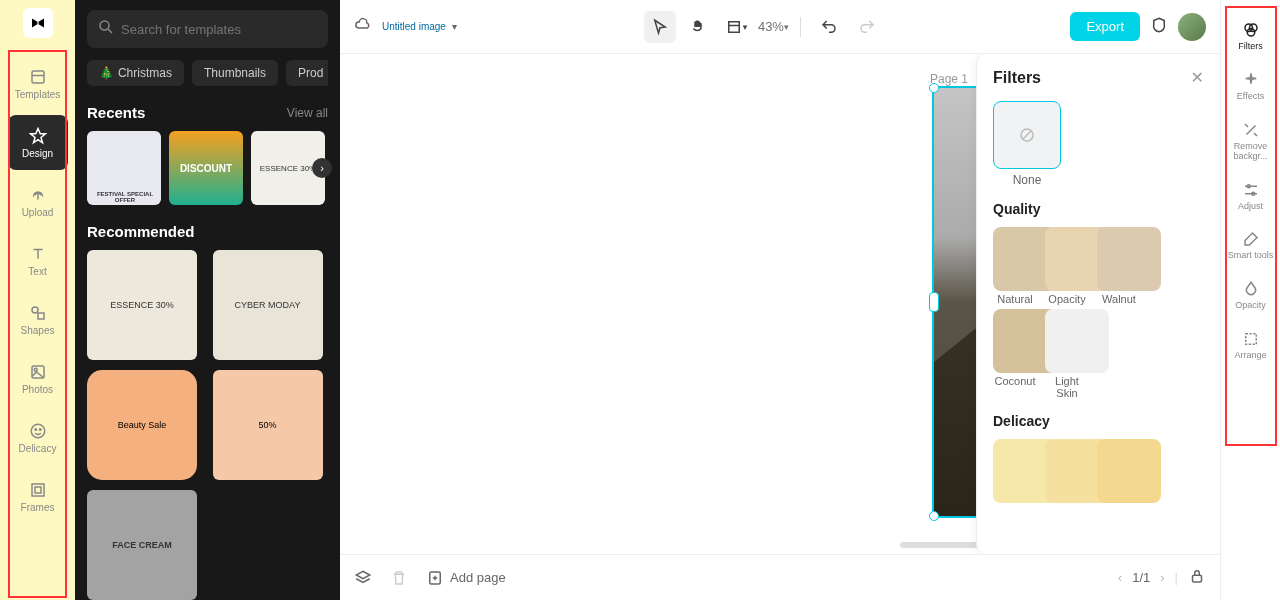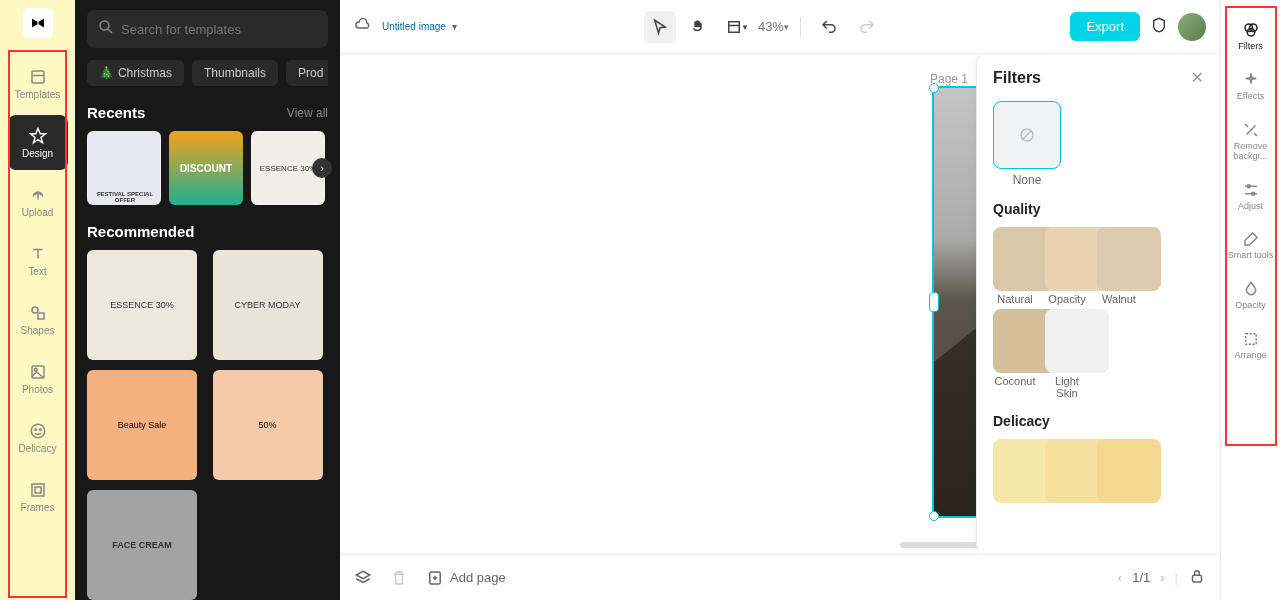--- a/index.html
+++ b/index.html
@@ -203,21 +203,21 @@
   <div class="section-head">
     <span class="section-title">Recommended</span>
   </div>
   <div class="grid2">
     <div class="thumb-lg" style="background:#ede8dc;color:#333;">
         <span>ESSENCE 30%</span>
       </div>
     <div class="thumb-lg" style="background:#e8e4d8;color:#333;">
         <span>CYBER MODAY</span>
       </div>
-    <div class="thumb-lg" style="background:#f5b080;">
+    <div class="thumb-lg" style="background:#f5b080;border-radius:15px;">
         <span>Beauty Sale</span>
       </div>
     <div class="thumb-lg" style="background:#f5c8a8;">
         <span>50%</span>
       </div>
     <div class="thumb-lg" style="background:#a3a3a3;color:#333;font-weight:bold;">
         <span>FACE CREAM</span>
       </div>
   </div>
   <div class="collapse-handle"></div>

